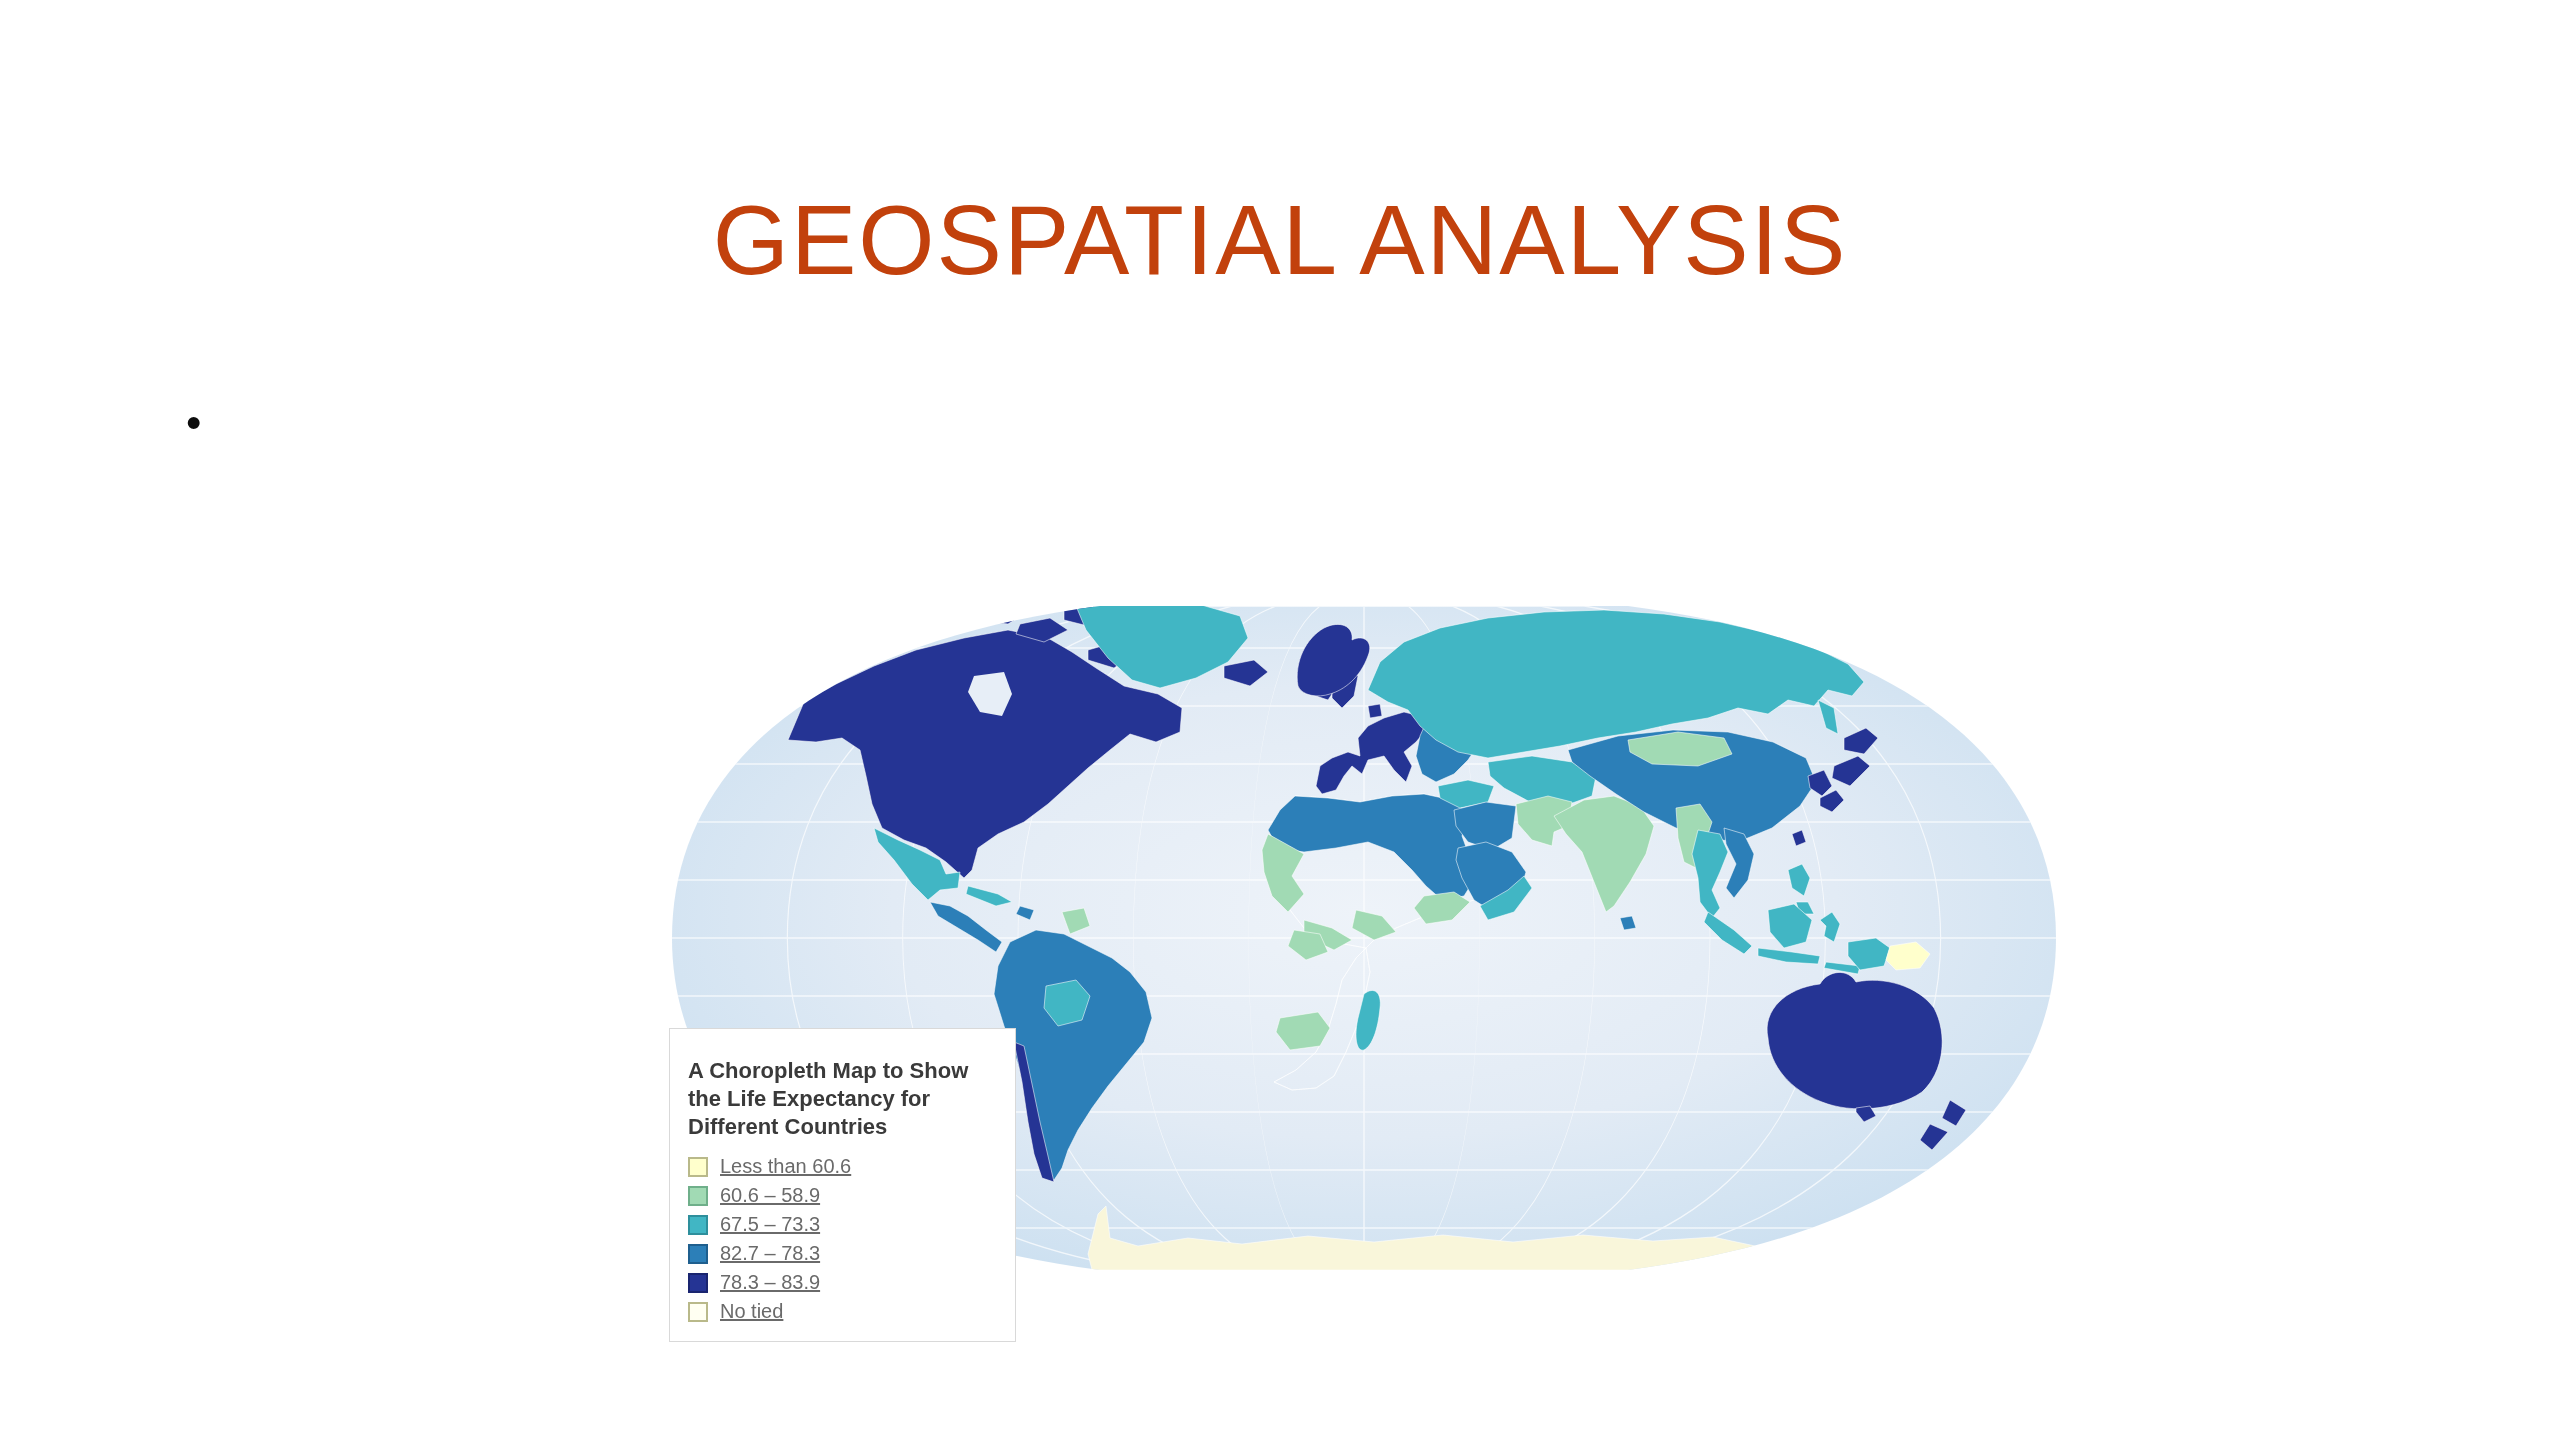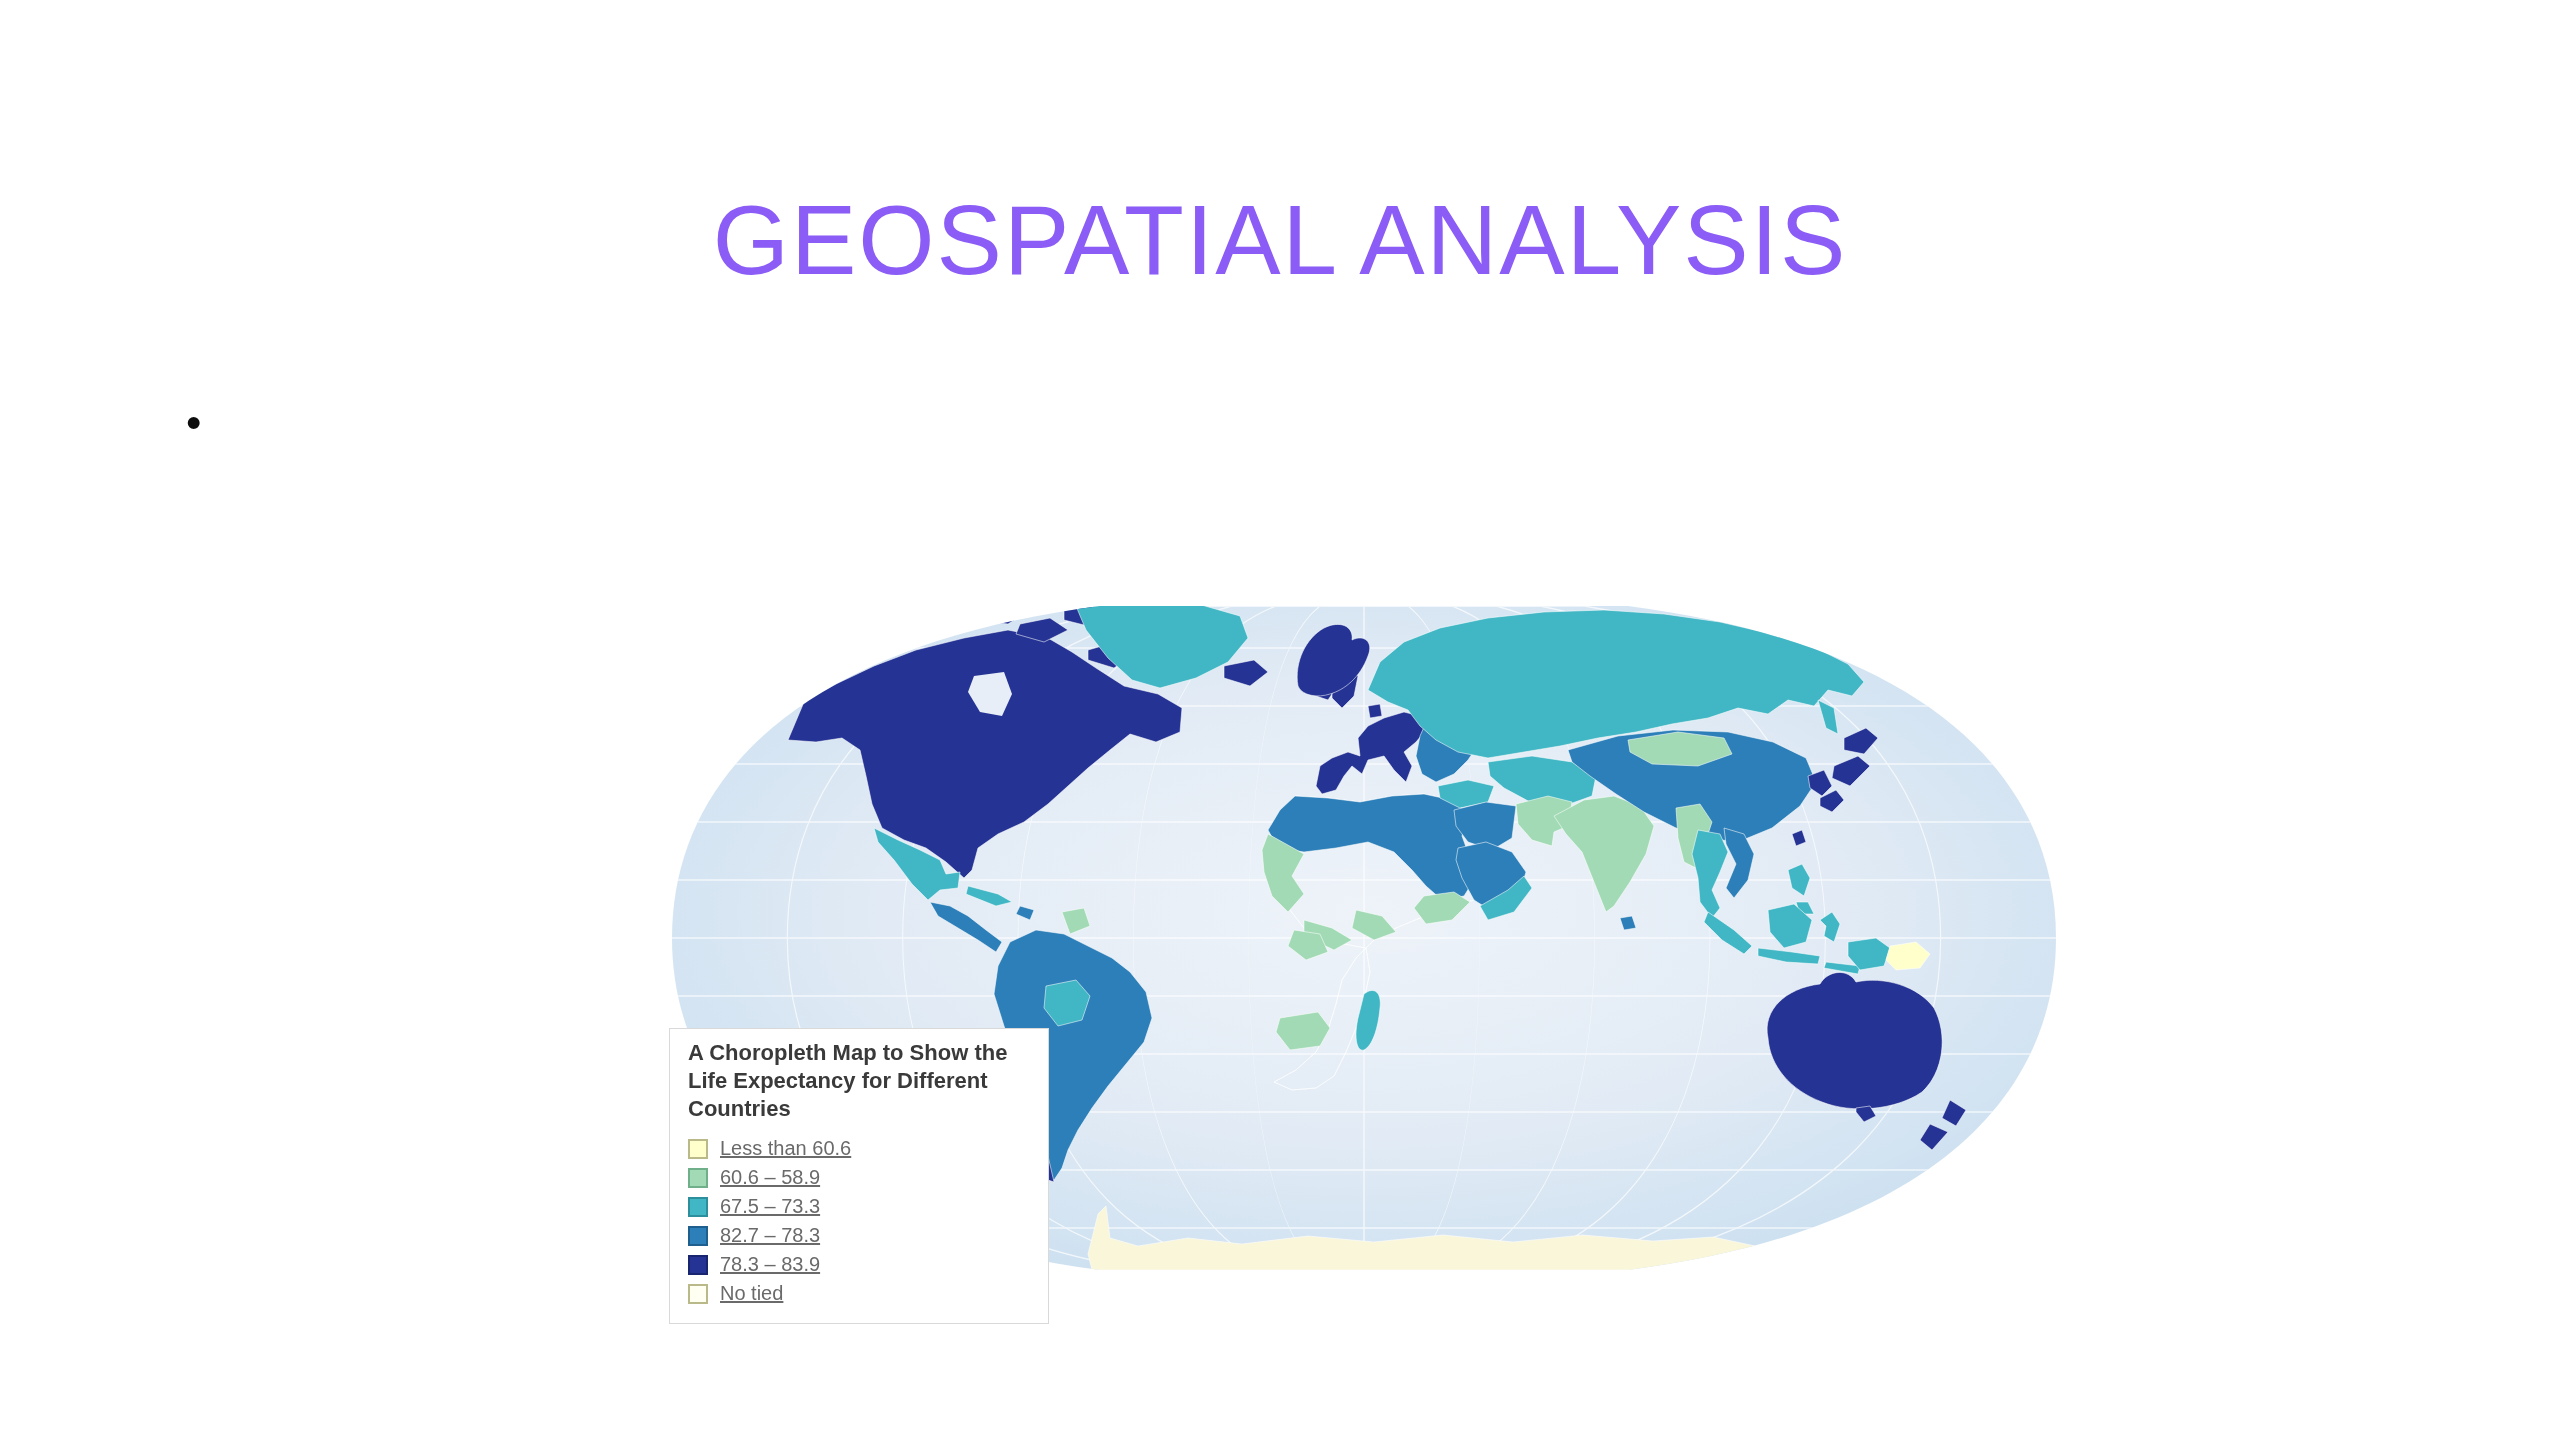--- a/index.html
+++ b/index.html
@@ -1,35 +1,35 @@
 <!DOCTYPE html>
 <html><head>
 <meta charset="utf-8">
 <style>
   html,body{margin:0;padding:0;background:#ffffff;}
   body{width:2560px;height:1440px;position:relative;font-family:"Liberation Sans",sans-serif;overflow:hidden;}
   .slide{position:absolute;inset:0;background:#ffffff;}
   .slide-title{
     position:absolute;top:118px;left:0;width:100%;
     text-align:center;font-size:98px;font-weight:300;letter-spacing:2px;
-    color:#8b5cf6;white-space:nowrap;
+    color:#c2410c;white-space:nowrap;
   }
   .bullet-row{
     position:absolute;left:186px;top:384px;width:2240px;
     display:flex;align-items:flex-start;
     font-size:55px;color:#0d0d0d;line-height:1.4;
   }
   .bullet-marker{flex:0 0 52px;font-size:44px;line-height:1.75;color:#0d0d0d;}
   .bullet-text{flex:1;}
   .map-figure{position:absolute;left:668px;top:590px;width:1392px;height:700px;}
   .map-figure svg{position:absolute;left:0;top:0;width:100%;height:100%;display:block;}
   .legend{
-    position:absolute;left:1px;top:438px;width:380px;
+    position:absolute;left:1px;top:438px;width:347px;
     background:#ffffff;border:1px solid #d9d9d9;
-    box-sizing:border-box;padding:10px 18px 12px 18px;
+    box-sizing:border-box;padding:28px 18px 12px 18px;
   }
   .legend-title{font-size:22px;font-weight:bold;color:#3a3a3a;line-height:1.28;margin-bottom:14px;}
   .legend-item{display:flex;align-items:center;margin:6px 0;font-size:20px;color:#6a6a6a;text-decoration:underline;}
   .legend-swatch{width:20px;height:20px;box-sizing:border-box;border:2px solid #999;margin-right:12px;flex:0 0 20px;}
 </style>
 </head>
 <body>
 
 <div class="slide">
 

